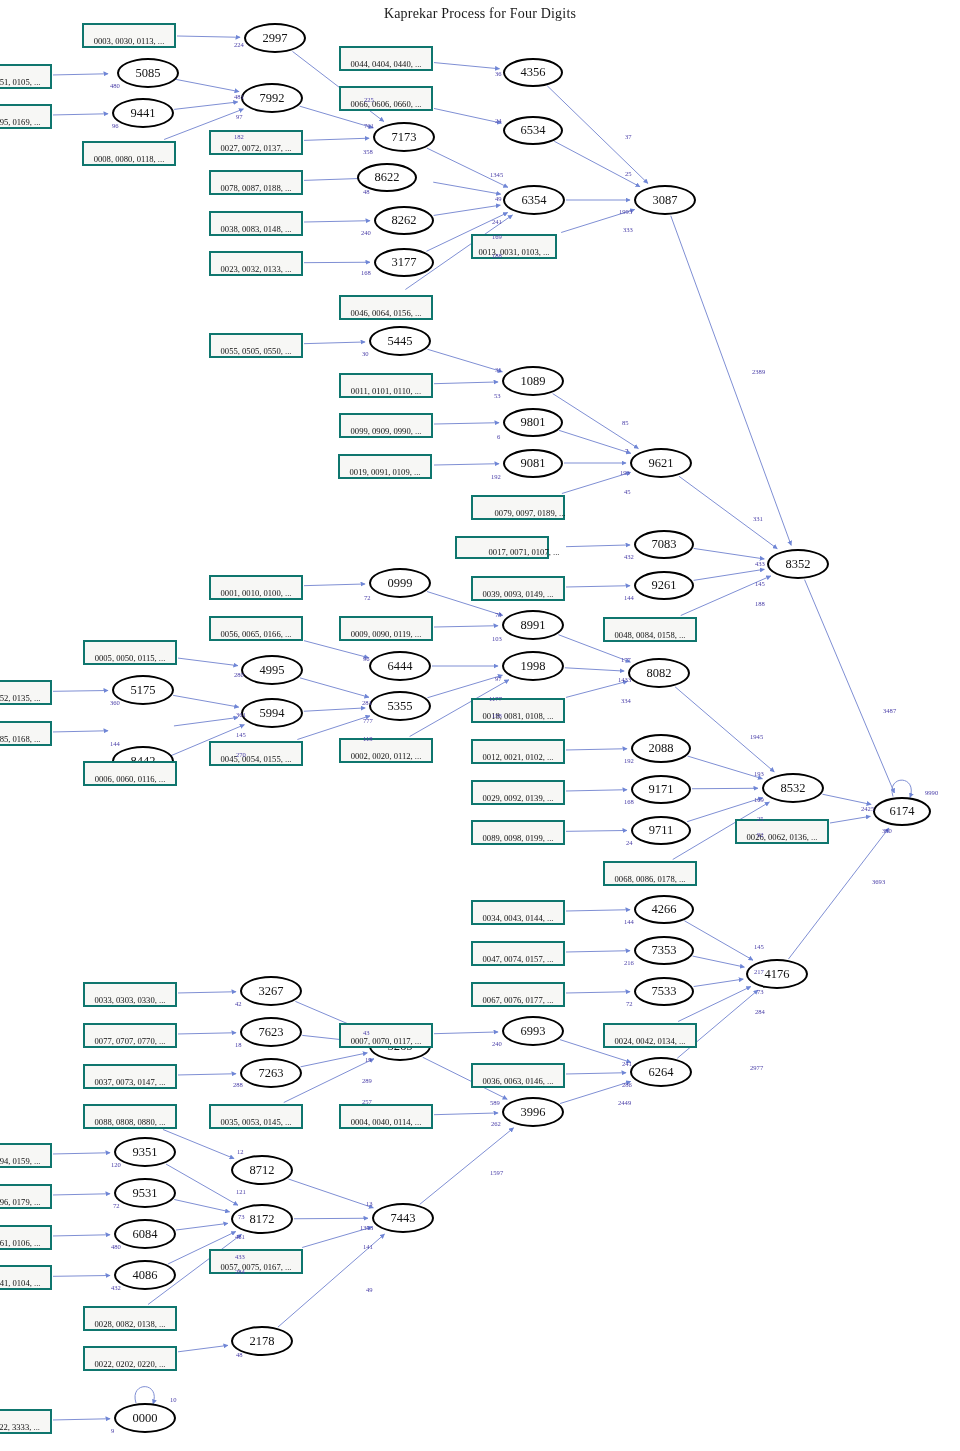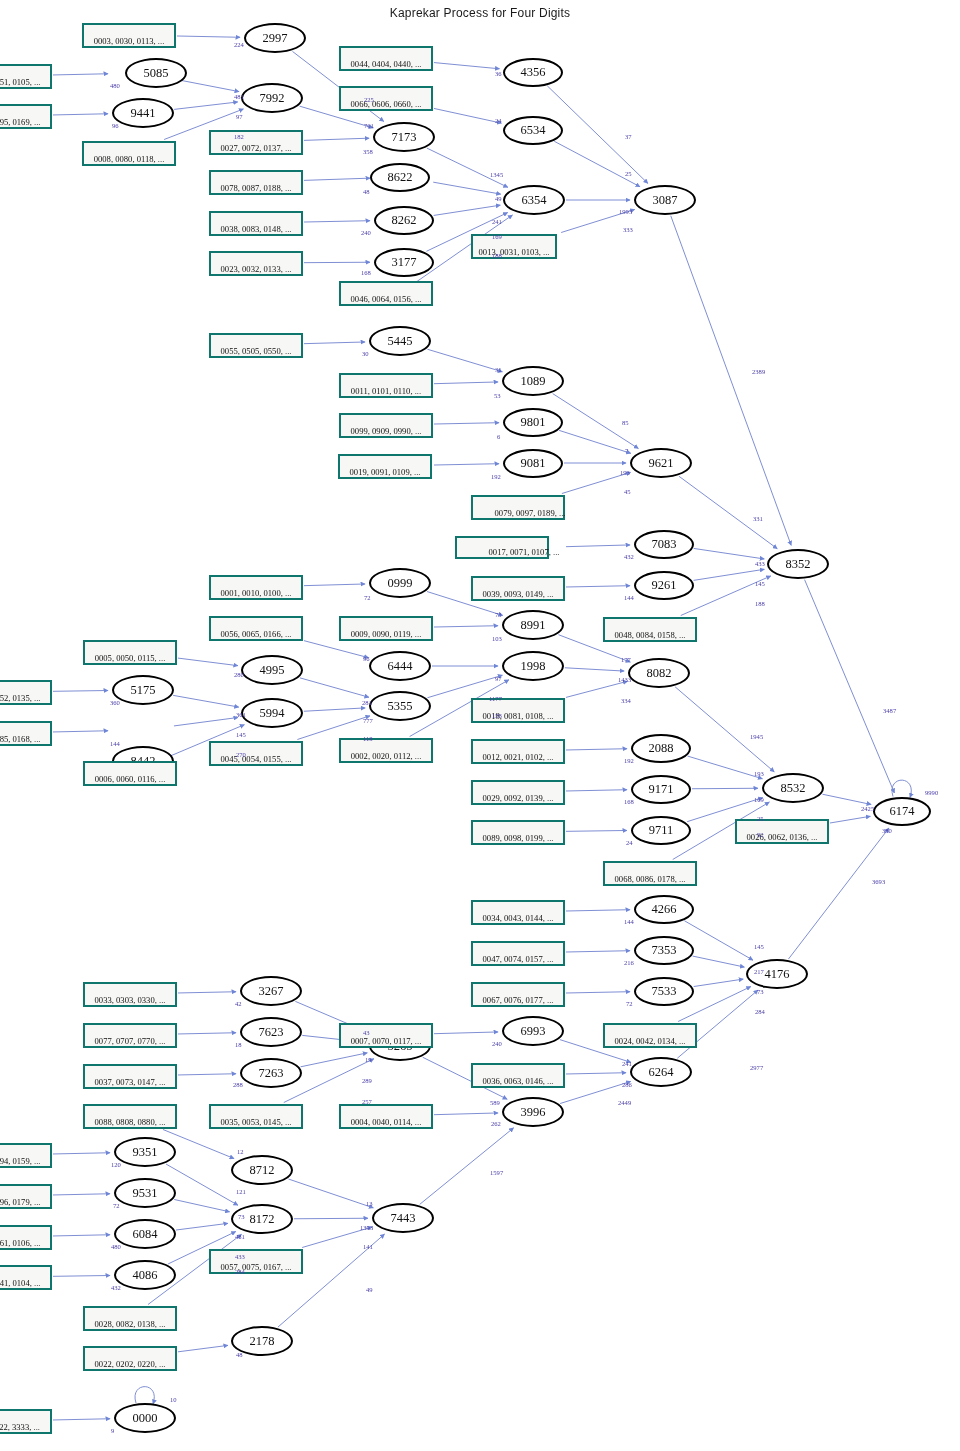--- a/index.html
+++ b/index.html
@@ -3,22 +3,22 @@
 <meta charset="utf-8">
 <title>Kaprekar Process for Four Digits</title>
 <style>
   html,body{margin:0;padding:0;background:#ffffff;}
   body{
     width:960px;height:1451px;position:relative;overflow:hidden;
     font-family:"Liberation Serif","DejaVu Serif",serif;
   }
   #graph-title{
     position:absolute;left:0;top:6px;width:960px;text-align:center;
-    font-size:12px;color:#1a1a1a;letter-spacing:.2px;
-    font-family:Liberation Sans, sans-serif;
+    font-size:14px;color:#1a1a1a;letter-spacing:.2px;
+    font-family:Liberation Serif, serif;
   }
   svg#edge-layer{position:absolute;left:0;top:0;width:960px;height:1451px;}
   .node-ellipse{
     position:absolute;border:2px solid #000;border-radius:50%;
     background:#fff;display:flex;align-items:center;justify-content:center;
     font-size:12.5px;color:#111;box-sizing:border-box;
     font-family:"Liberation Serif","DejaVu Serif",serif;
   }
   .node-box{
     position:absolute;border:2px solid #0f766e;background:#f7f7f5;
@@ -153,39 +153,39 @@
       <path d="M 178 1351.8181818181818 L 227.9452374999775 1345.3858406250029" fill="none" stroke="#7f8fd4" stroke-width="1" marker-end="url(#arrow)"></path>
       <path d="M 53 1419.9714285714285 L 110.02723618068447 1418.7494163675567" fill="none" stroke="#7f8fd4" stroke-width="1" marker-end="url(#arrow)"></path>
       <path d="M 136 1403 C 129 1381, 161 1381, 153 1404" fill="none" stroke="#7f8fd4" stroke-width="1" marker-end="url(#arrow)"></path>
     </g>
 </svg>
 
 <div id="nodes-layer">
     <div class="node-ellipse" style="left: 244px; top: 23px; width: 62px; height: 30px;">
       <span>2997</span>
     </div>
-    <div class="node-ellipse" style="left: 125px; top: 58px; width: 62px; height: 30px;">
+    <div class="node-ellipse" style="left: 117px; top: 58px; width: 62px; height: 30px;">
       <span>5085</span>
     </div>
     <div class="node-ellipse" style="left: 112px; top: 98px; width: 62px; height: 30px;">
       <span>9441</span>
     </div>
     <div class="node-ellipse" style="left: 241px; top: 83px; width: 62px; height: 30px;">
       <span>7992</span>
     </div>
     <div class="node-ellipse" style="left: 373px; top: 122px; width: 62px; height: 30px;">
       <span>7173</span>
     </div>
     <div class="node-ellipse" style="left: 503px; top: 57.5px; width: 60px; height: 29px;">
       <span>4356</span>
     </div>
     <div class="node-ellipse" style="left: 503px; top: 115.5px; width: 60px; height: 29px;">
       <span>6534</span>
     </div>
-    <div class="node-ellipse" style="left: 370px; top: 162.5px; width: 60px; height: 29px;">
+    <div class="node-ellipse" style="left: 357px; top: 162.5px; width: 60px; height: 29px;">
       <span>8622</span>
     </div>
     <div class="node-ellipse" style="left: 374px; top: 205.5px; width: 60px; height: 29px;">
       <span>8262</span>
     </div>
     <div class="node-ellipse" style="left: 374px; top: 247.5px; width: 60px; height: 29px;">
       <span>3177</span>
     </div>
     <div class="node-ellipse" style="left: 503px; top: 185px; width: 62px; height: 30px;">
       <span>6354</span>
@@ -348,21 +348,21 @@
     </div>
     <div class="node-box" style="left: 209px; top: 210.5px; width: 94px; height: 25px;">
       <span>0038, 0083, 0148, ...</span>
     </div>
     <div class="node-box" style="left: 209px; top: 250.5px; width: 94px; height: 25px;">
       <span>0023, 0032, 0133, ...</span>
     </div>
     <div class="node-box" style="left: 471px; top: 233.5px; width: 86px; height: 25px;">
       <span>0013, 0031, 0103, ...</span>
     </div>
-    <div class="node-box" style="left: 339px; top: 281px; width: 94px; height: 25px;">
+    <div class="node-box" style="left: 339px; top: 295px; width: 94px; height: 25px;">
       <span>0046, 0064, 0156, ...</span>
     </div>
     <div class="node-box" style="left: 209px; top: 332.5px; width: 94px; height: 25px;">
       <span>0055, 0505, 0550, ...</span>
     </div>
     <div class="node-box" style="left: 339px; top: 372.5px; width: 94px; height: 25px;">
       <span>0011, 0101, 0110, ...</span>
     </div>
     <div class="node-box" style="left: 339px; top: 412.5px; width: 94px; height: 25px;">
       <span>0099, 0909, 0990, ...</span>

